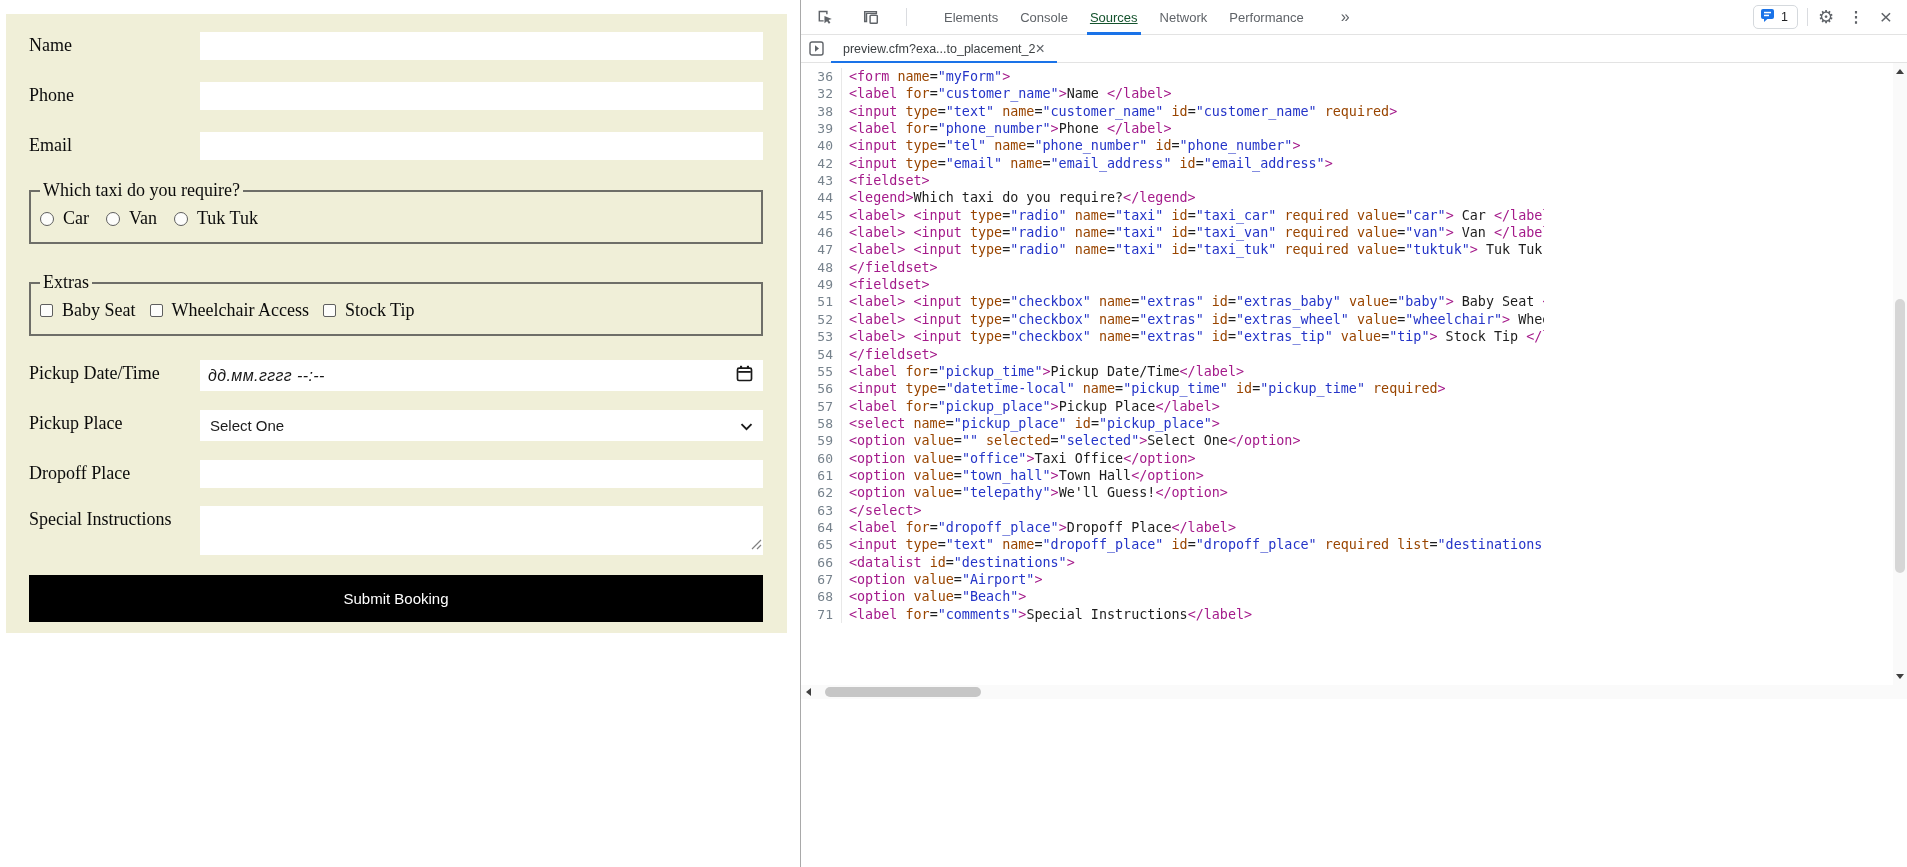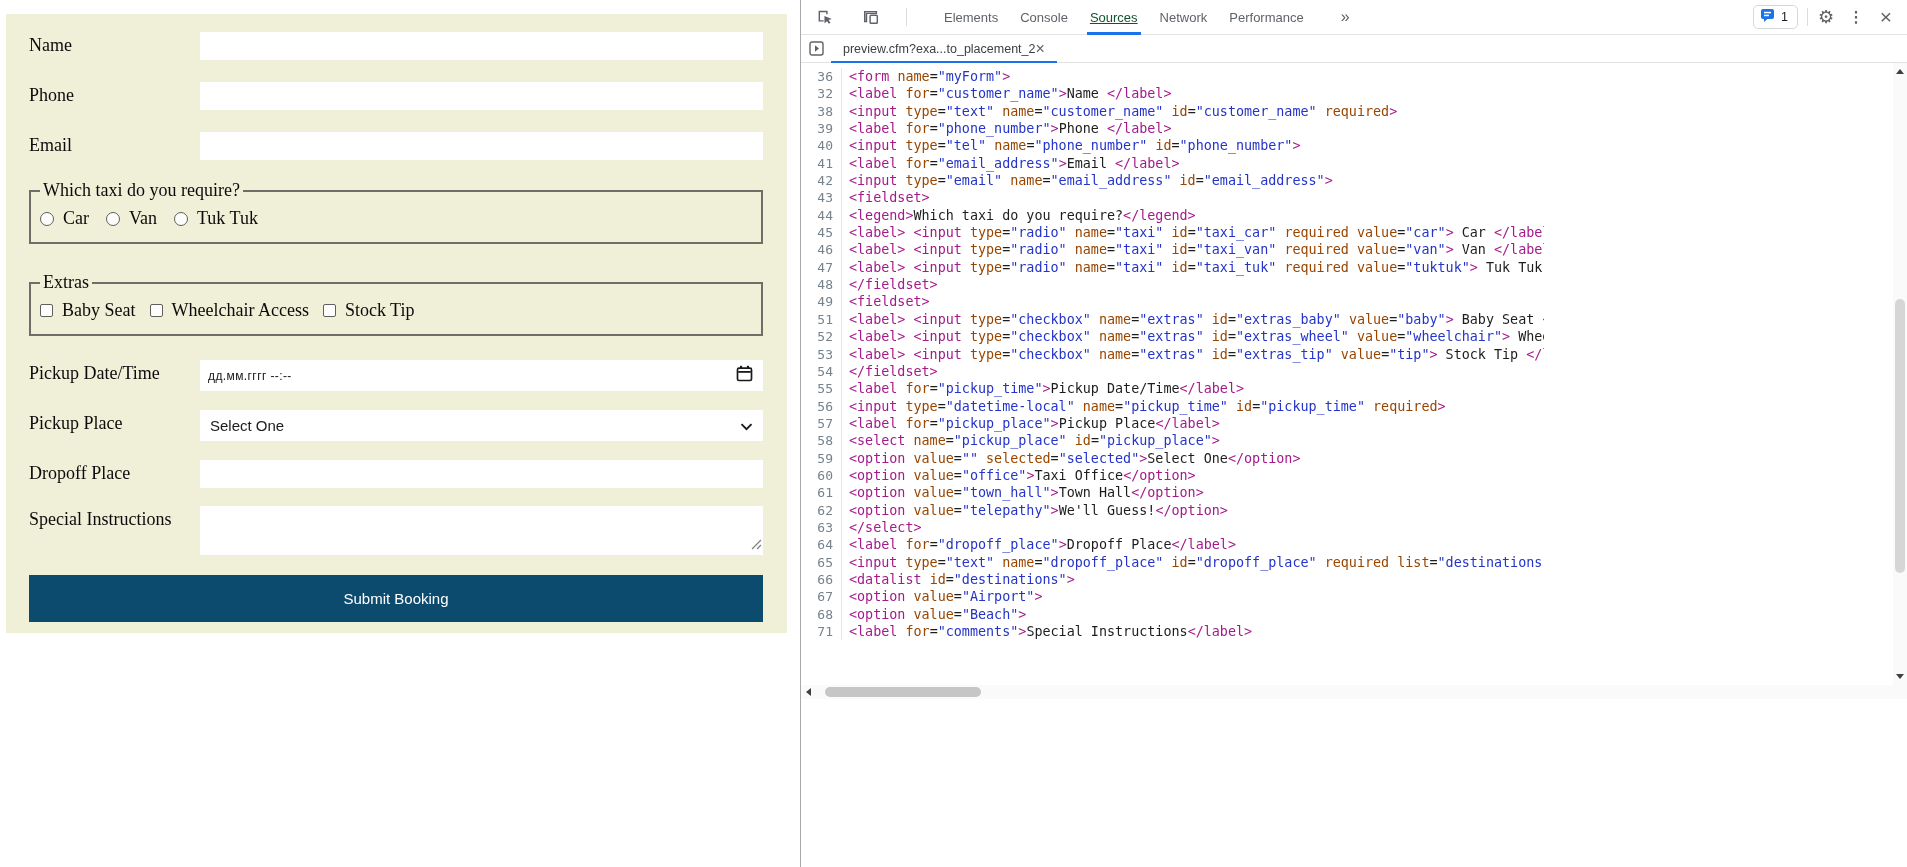--- a/index.html
+++ b/index.html
@@ -17,26 +17,26 @@
   .box-input { flex:1; height:28px; background:#fff; }
   .fs { border:2px solid #6e6e68; margin-bottom:28px; padding:0 10px 13px 9px; }
   .fs legend { font-family:"Liberation Serif", serif; font-size:18px; color:#0b0b0b; padding:0 3px; }
   .opt-row { display:flex; gap:17px; margin-top:7px; align-items:center; }
   .opt { display:flex; align-items:center; gap:9px; font-family:"Liberation Serif", serif;
          font-size:18px; color:#0b0b0b; }
   .radio { width:14px; height:14px; border:1px solid #5f5f5f; border-radius:50%; background:#fdfdfb; flex:none; }
   .checkbox { width:13px; height:13px; border:1px solid #5f5f5f; border-radius:2px; background:#fdfdfb; flex:none; }
   .tall-input { flex:1; height:31px; background:#fff; display:flex; align-items:center;
                 justify-content:space-between; padding:0 10px 0 8px; }
-  .dt-text { font-size:12px; letter-spacing:0.4px; color:#161616; }
+  .dt-text { font-size:16px; letter-spacing:0.4px; color:#161616;font-style:italic; }
   .sel-text { font-size:15px; color:#1b1b1b; padding-left:2px; }
   .ta { flex:1; height:49px; background:#fff; position:relative; }
   .grip { position:absolute; right:1px; bottom:1px; }
   .row-special { margin-bottom:20px; }
-  .submit-btn { width:100%; height:47px; background:#0c4a6e; color:#fff; font-size:15px;
+  .submit-btn { width:100%; height:47px; background:#000000; color:#fff; font-size:15px;
                 display:flex; align-items:center; justify-content:center; border:none; }
 
   
   .devtools { flex:1; border-left:1px solid #a9a9a9; background:#fff; display:flex; flex-direction:column; }
   .dt-toolbar { height:35px; flex:none; display:flex; align-items:center; padding:0 6px 0 8px;
                 border-bottom:1px solid #e3e3e3;gap:17px; }
   .icon-btn { width:30px; height:28px; display:flex; align-items:center; justify-content:center; color:#5f6368; }
   .vsep { width:1px; height:18px; background:#dadce0; margin:0 3px; flex:none; }
   .dt-tabs { display:flex; height:35px; margin-left:6px; }
   .dt-tab { padding:0 11px; display:flex; align-items:center; font-size:13px; color:#5f6368;
@@ -252,21 +252,20 @@
       </div>
     </div>
 
     <div class="code-wrap">
       <div class="code-lines">
           <div class="code-line"><span class="line-num">36</span><span class="line-content"><span class="tk-tag">&lt;form </span><span class="tk-attr">name</span><span class="tk-txt">=</span><span class="tk-val">"myForm"</span><span class="tk-tag">&gt;</span></span></div>
           <div class="code-line"><span class="line-num">32</span><span class="line-content"><span class="tk-tag">&lt;label </span><span class="tk-attr">for</span><span class="tk-txt">=</span><span class="tk-val">"customer_name"</span><span class="tk-tag">&gt;</span><span class="tk-txt">Name </span><span class="tk-tag">&lt;/label&gt;</span></span></div>
           <div class="code-line"><span class="line-num">38</span><span class="line-content"><span class="tk-tag">&lt;input </span><span class="tk-attr">type</span><span class="tk-txt">=</span><span class="tk-val">"text"</span><span class="tk-txt"> </span><span class="tk-attr">name</span><span class="tk-txt">=</span><span class="tk-val">"customer_name"</span><span class="tk-txt"> </span><span class="tk-attr">id</span><span class="tk-txt">=</span><span class="tk-val">"customer_name"</span><span class="tk-txt"> </span><span class="tk-attr">required</span><span class="tk-tag">&gt;</span></span></div>
           <div class="code-line"><span class="line-num">39</span><span class="line-content"><span class="tk-tag">&lt;label </span><span class="tk-attr">for</span><span class="tk-txt">=</span><span class="tk-val">"phone_number"</span><span class="tk-tag">&gt;</span><span class="tk-txt">Phone </span><span class="tk-tag">&lt;/label&gt;</span></span></div>
           <div class="code-line"><span class="line-num">40</span><span class="line-content"><span class="tk-tag">&lt;input </span><span class="tk-attr">type</span><span class="tk-txt">=</span><span class="tk-val">"tel"</span><span class="tk-txt"> </span><span class="tk-attr">name</span><span class="tk-txt">=</span><span class="tk-val">"phone_number"</span><span class="tk-txt"> </span><span class="tk-attr">id</span><span class="tk-txt">=</span><span class="tk-val">"phone_number"</span><span class="tk-tag">&gt;</span></span></div>
-          <div class="code-line"><span class="line-num">41</span><span class="line-content"><span class="tk-tag">&lt;label </span><span class="tk-attr">for</span><span class="tk-txt">=</span><span class="tk-val">"email_address"</span><span class="tk-tag">&gt;</span><span class="tk-txt">Email </span><span class="tk-tag">&lt;/label&gt;</span></span></div>
           <div class="code-line"><span class="line-num">42</span><span class="line-content"><span class="tk-tag">&lt;input </span><span class="tk-attr">type</span><span class="tk-txt">=</span><span class="tk-val">"email"</span><span class="tk-txt"> </span><span class="tk-attr">name</span><span class="tk-txt">=</span><span class="tk-val">"email_address"</span><span class="tk-txt"> </span><span class="tk-attr">id</span><span class="tk-txt">=</span><span class="tk-val">"email_address"</span><span class="tk-tag">&gt;</span></span></div>
           <div class="code-line"><span class="line-num">43</span><span class="line-content"><span class="tk-tag">&lt;fieldset&gt;</span></span></div>
           <div class="code-line"><span class="line-num">44</span><span class="line-content"><span class="tk-tag">&lt;legend&gt;</span><span class="tk-txt">Which taxi do you require?</span><span class="tk-tag">&lt;/legend&gt;</span></span></div>
           <div class="code-line"><span class="line-num">45</span><span class="line-content"><span class="tk-tag">&lt;label&gt;</span><span class="tk-txt"> </span><span class="tk-tag">&lt;input </span><span class="tk-attr">type</span><span class="tk-txt">=</span><span class="tk-val">"radio"</span><span class="tk-txt"> </span><span class="tk-attr">name</span><span class="tk-txt">=</span><span class="tk-val">"taxi"</span><span class="tk-txt"> </span><span class="tk-attr">id</span><span class="tk-txt">=</span><span class="tk-val">"taxi_car"</span><span class="tk-txt"> </span><span class="tk-attr">required</span><span class="tk-txt"> </span><span class="tk-attr">value</span><span class="tk-txt">=</span><span class="tk-val">"car"</span><span class="tk-tag">&gt;</span><span class="tk-txt"> Car </span><span class="tk-tag">&lt;/label&gt;</span></span></div>
           <div class="code-line"><span class="line-num">46</span><span class="line-content"><span class="tk-tag">&lt;label&gt;</span><span class="tk-txt"> </span><span class="tk-tag">&lt;input </span><span class="tk-attr">type</span><span class="tk-txt">=</span><span class="tk-val">"radio"</span><span class="tk-txt"> </span><span class="tk-attr">name</span><span class="tk-txt">=</span><span class="tk-val">"taxi"</span><span class="tk-txt"> </span><span class="tk-attr">id</span><span class="tk-txt">=</span><span class="tk-val">"taxi_van"</span><span class="tk-txt"> </span><span class="tk-attr">required</span><span class="tk-txt"> </span><span class="tk-attr">value</span><span class="tk-txt">=</span><span class="tk-val">"van"</span><span class="tk-tag">&gt;</span><span class="tk-txt"> Van </span><span class="tk-tag">&lt;/label&gt;</span></span></div>
           <div class="code-line"><span class="line-num">47</span><span class="line-content"><span class="tk-tag">&lt;label&gt;</span><span class="tk-txt"> </span><span class="tk-tag">&lt;input </span><span class="tk-attr">type</span><span class="tk-txt">=</span><span class="tk-val">"radio"</span><span class="tk-txt"> </span><span class="tk-attr">name</span><span class="tk-txt">=</span><span class="tk-val">"taxi"</span><span class="tk-txt"> </span><span class="tk-attr">id</span><span class="tk-txt">=</span><span class="tk-val">"taxi_tuk"</span><span class="tk-txt"> </span><span class="tk-attr">required</span><span class="tk-txt"> </span><span class="tk-attr">value</span><span class="tk-txt">=</span><span class="tk-val">"tuktuk"</span><span class="tk-tag">&gt;</span><span class="tk-txt"> Tuk Tuk </span></span></div>
           <div class="code-line"><span class="line-num">48</span><span class="line-content"><span class="tk-tag">&lt;/fieldset&gt;</span></span></div>
           <div class="code-line"><span class="line-num">49</span><span class="line-content"><span class="tk-tag">&lt;fieldset&gt;</span></span></div>
           <div class="code-line"><span class="line-num">51</span><span class="line-content"><span class="tk-tag">&lt;label&gt;</span><span class="tk-txt"> </span><span class="tk-tag">&lt;input </span><span class="tk-attr">type</span><span class="tk-txt">=</span><span class="tk-val">"checkbox"</span><span class="tk-txt"> </span><span class="tk-attr">name</span><span class="tk-txt">=</span><span class="tk-val">"extras"</span><span class="tk-txt"> </span><span class="tk-attr">id</span><span class="tk-txt">=</span><span class="tk-val">"extras_baby"</span><span class="tk-txt"> </span><span class="tk-attr">value</span><span class="tk-txt">=</span><span class="tk-val">"baby"</span><span class="tk-tag">&gt;</span><span class="tk-txt"> Baby Seat </span><span class="tk-tag">&lt;/label&gt;</span></span></div>
           <div class="code-line"><span class="line-num">52</span><span class="line-content"><span class="tk-tag">&lt;label&gt;</span><span class="tk-txt"> </span><span class="tk-tag">&lt;input </span><span class="tk-attr">type</span><span class="tk-txt">=</span><span class="tk-val">"checkbox"</span><span class="tk-txt"> </span><span class="tk-attr">name</span><span class="tk-txt">=</span><span class="tk-val">"extras"</span><span class="tk-txt"> </span><span class="tk-attr">id</span><span class="tk-txt">=</span><span class="tk-val">"extras_wheel"</span><span class="tk-txt"> </span><span class="tk-attr">value</span><span class="tk-txt">=</span><span class="tk-val">"wheelchair"</span><span class="tk-tag">&gt;</span><span class="tk-txt"> Wheelchair Access </span></span></div>

